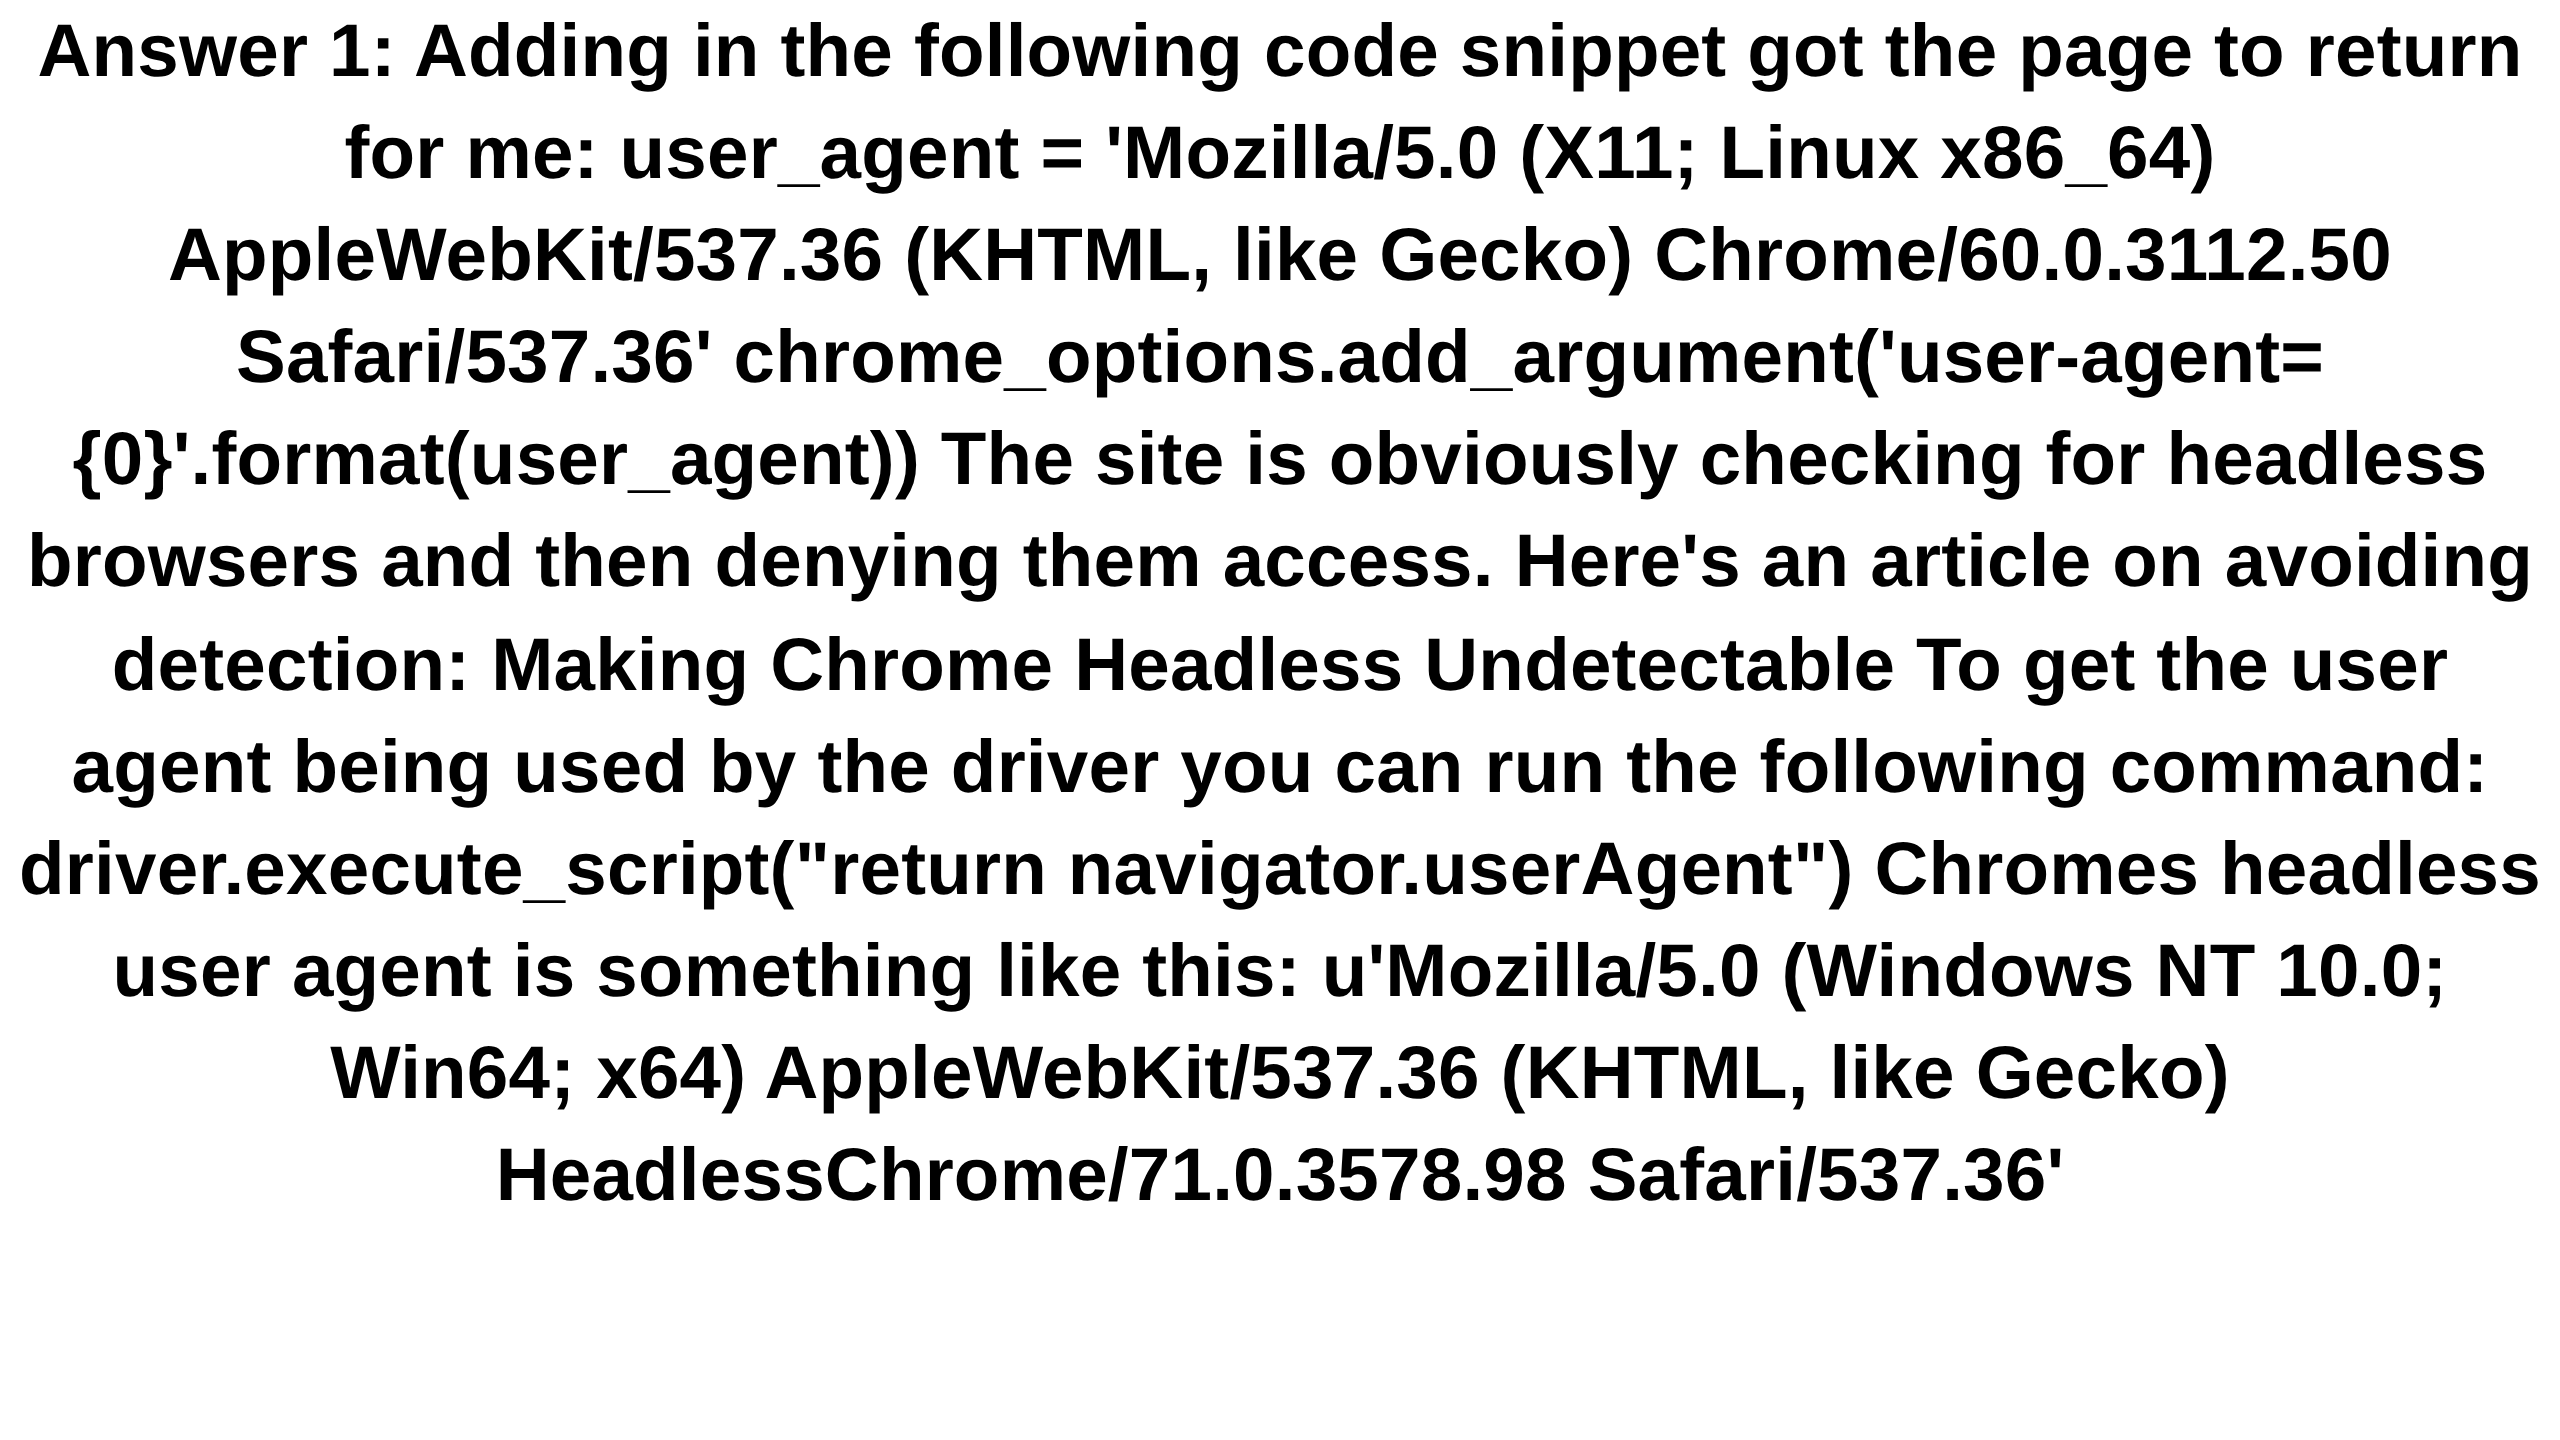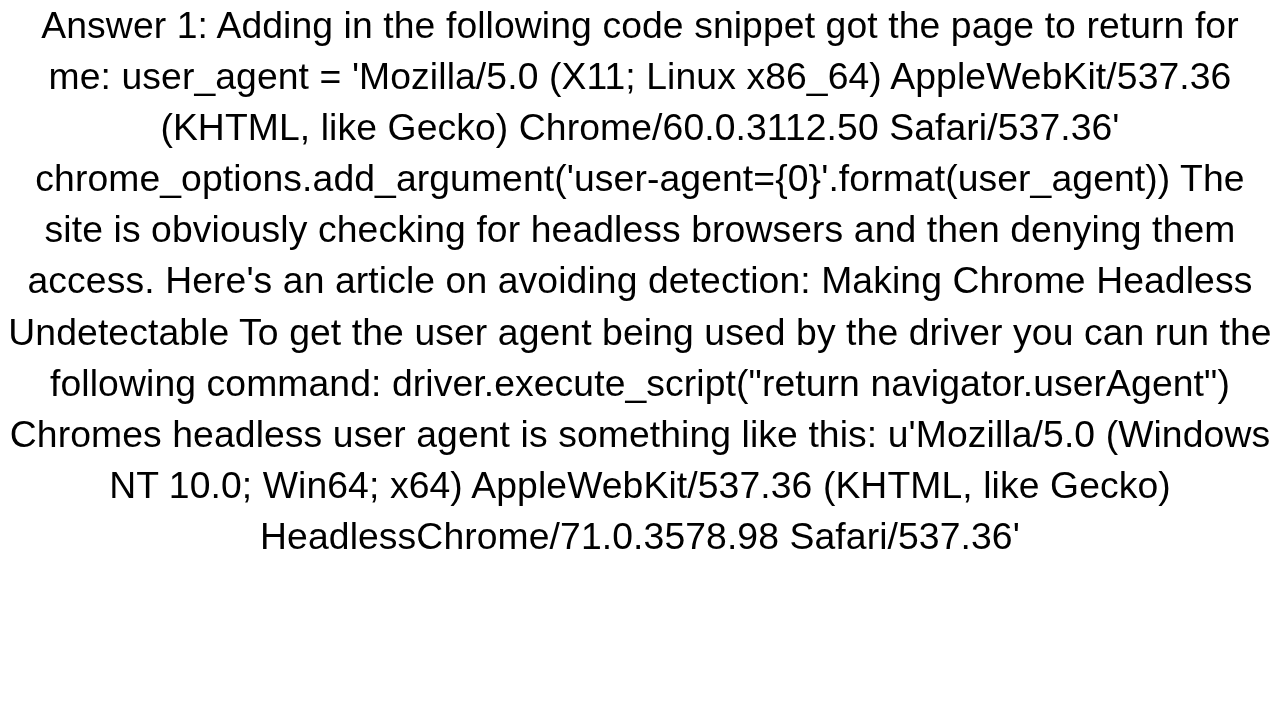--- a/index.html
+++ b/index.html
@@ -17,21 +17,21 @@
     box-sizing: border-box;
     display: flex;
     align-items: flex-start;
     justify-content: center;
   }
   .answer-text {
     font-size: 37.3px;
     line-height: 1.37;
     color: #000000;
     text-align: center;
-    font-weight: 400;
+    font-weight: 700;
     padding: 0 8px;
     letter-spacing: 0.1px;
   }
 </style>
 </head>
 <body>
 
 <div class="page">
   <div class="answer-text">Answer 1: Adding in the following code snippet got the page to return for me: user_agent = 'Mozilla/5.0 (X11; Linux x86_64) AppleWebKit/537.36 (KHTML, like Gecko) Chrome/60.0.3112.50 Safari/537.36' chrome_options.add_argument('user-agent={0}'.format(user_agent))  The site is obviously checking for headless browsers and then denying them access. Here's an article on avoiding detection: Making Chrome Headless Undetectable To get the user agent being used by the driver you can run the following command: driver.execute_script("return navigator.userAgent")  Chromes headless user agent is something like this:  u'Mozilla/5.0 (Windows NT 10.0; Win64; x64) AppleWebKit/537.36 (KHTML, like Gecko) HeadlessChrome/71.0.3578.98 Safari/537.36'</div>
 </div>

